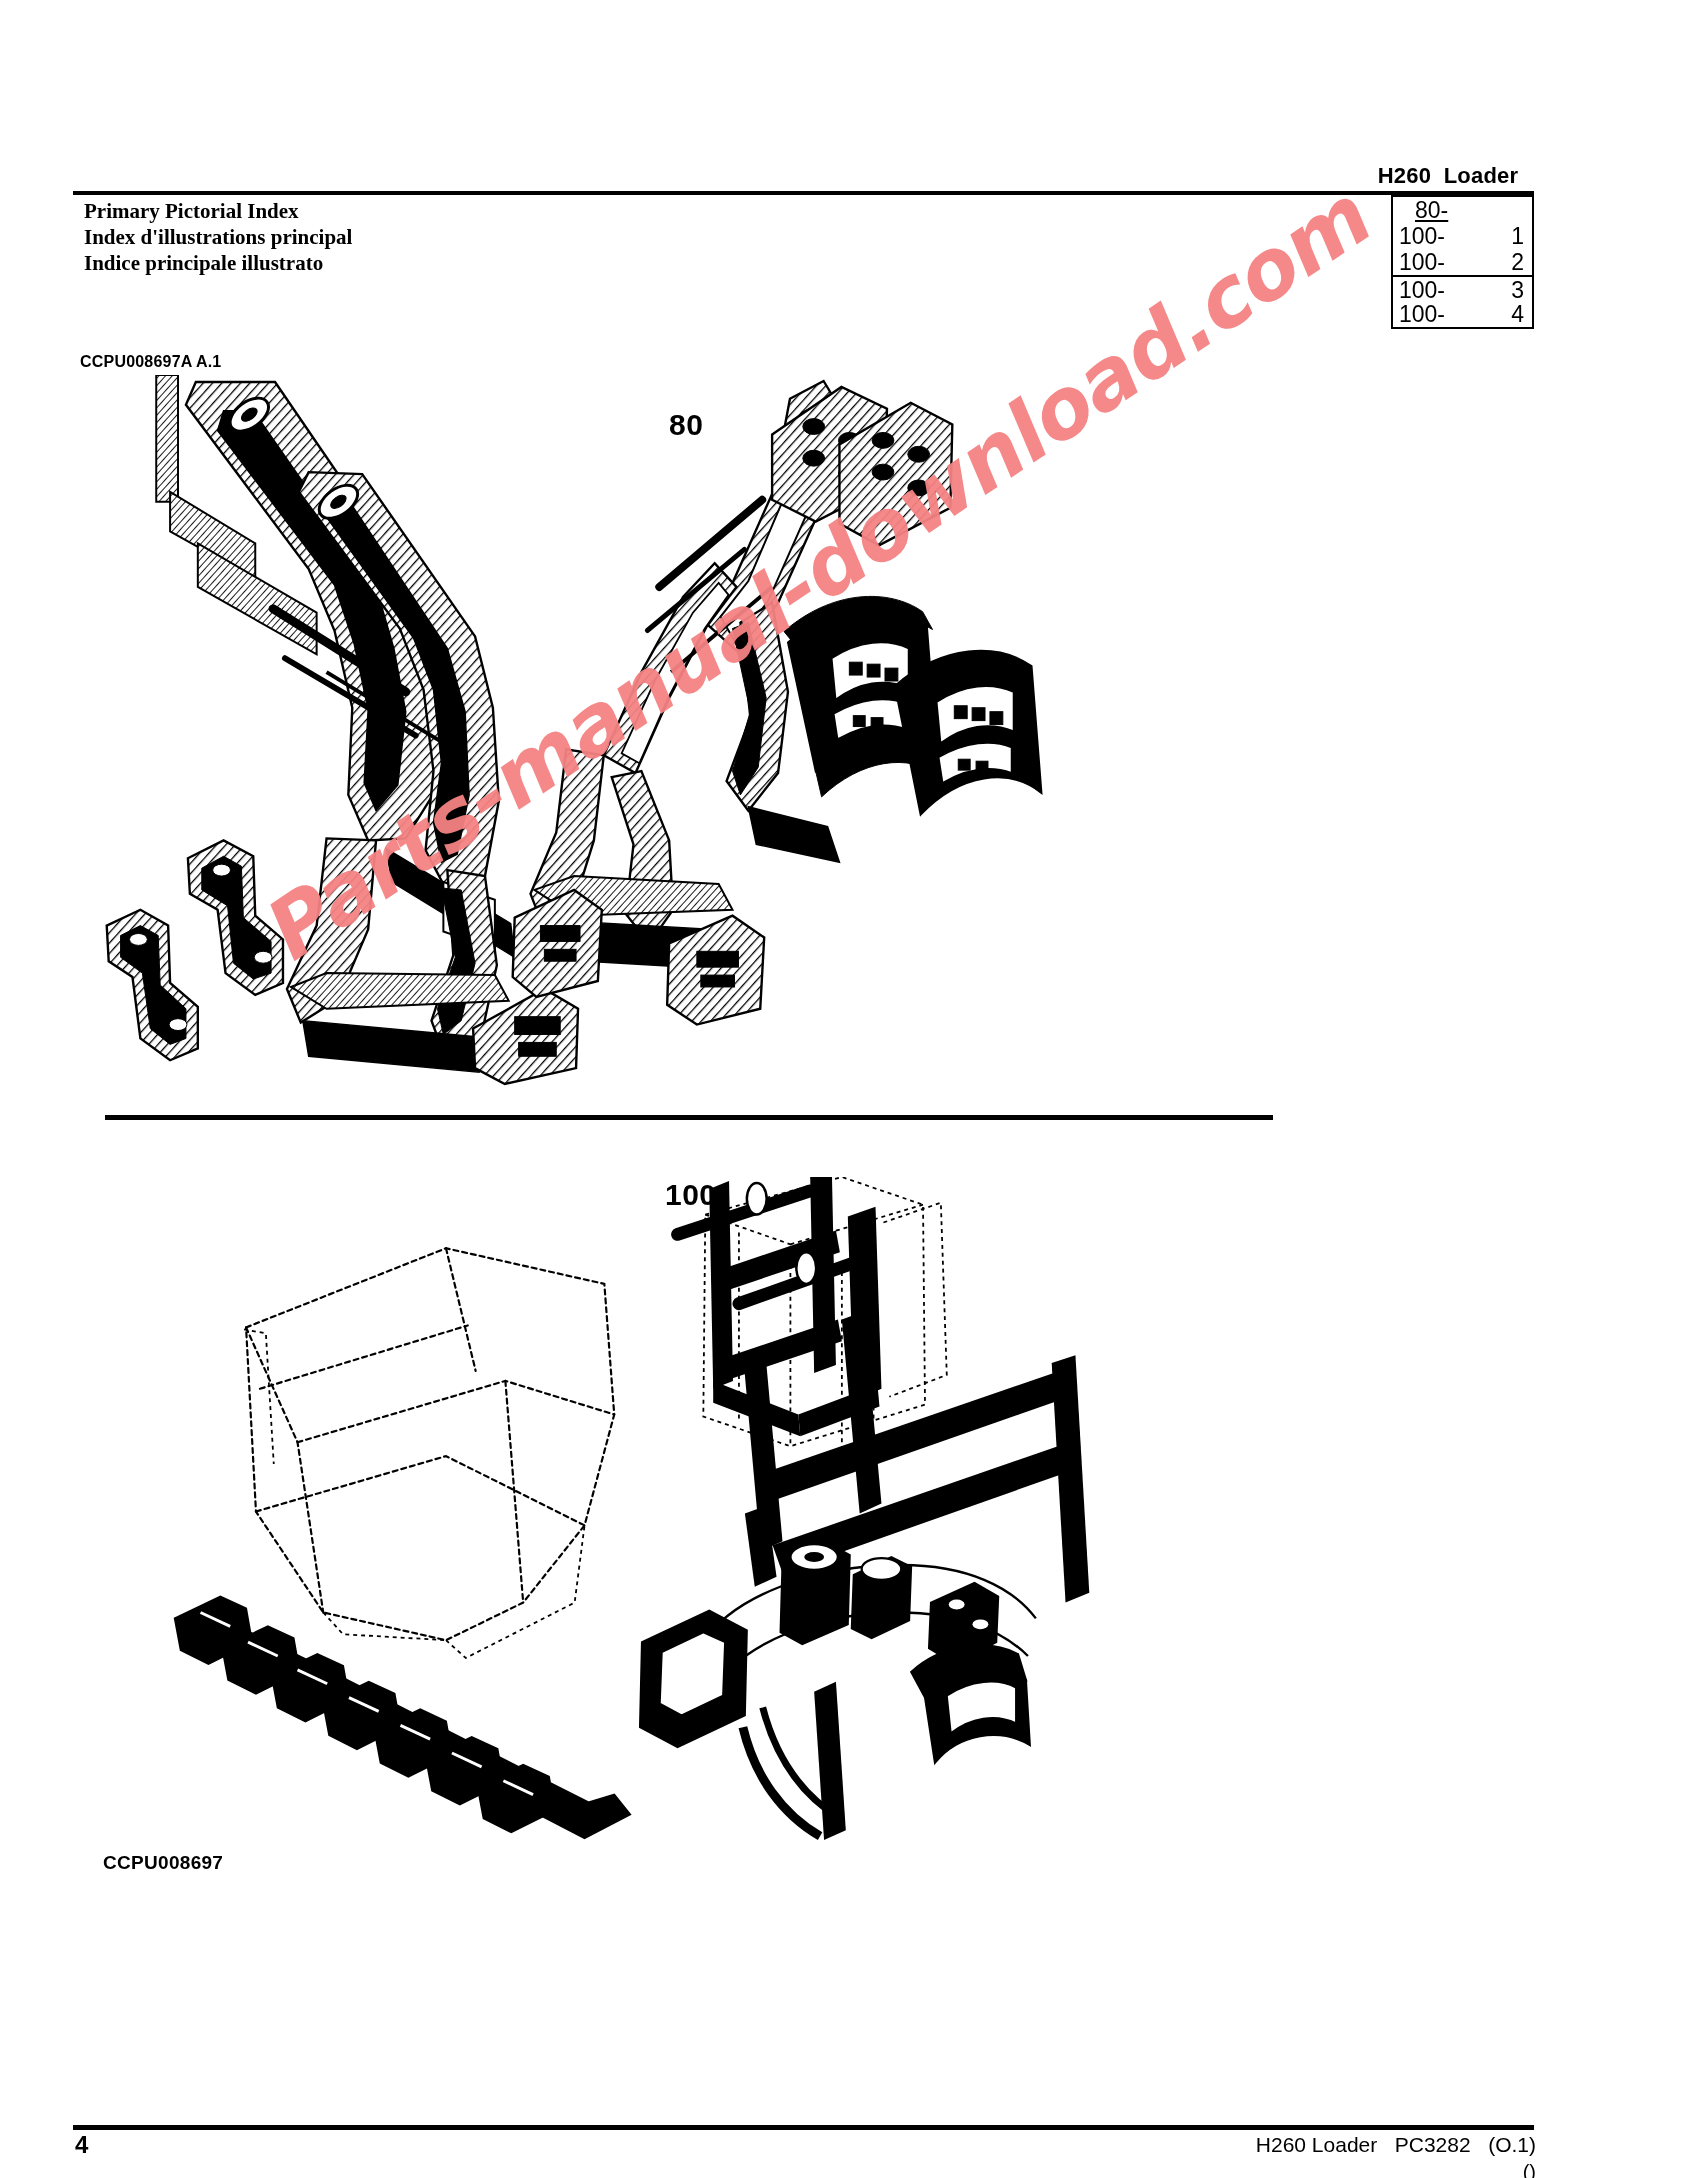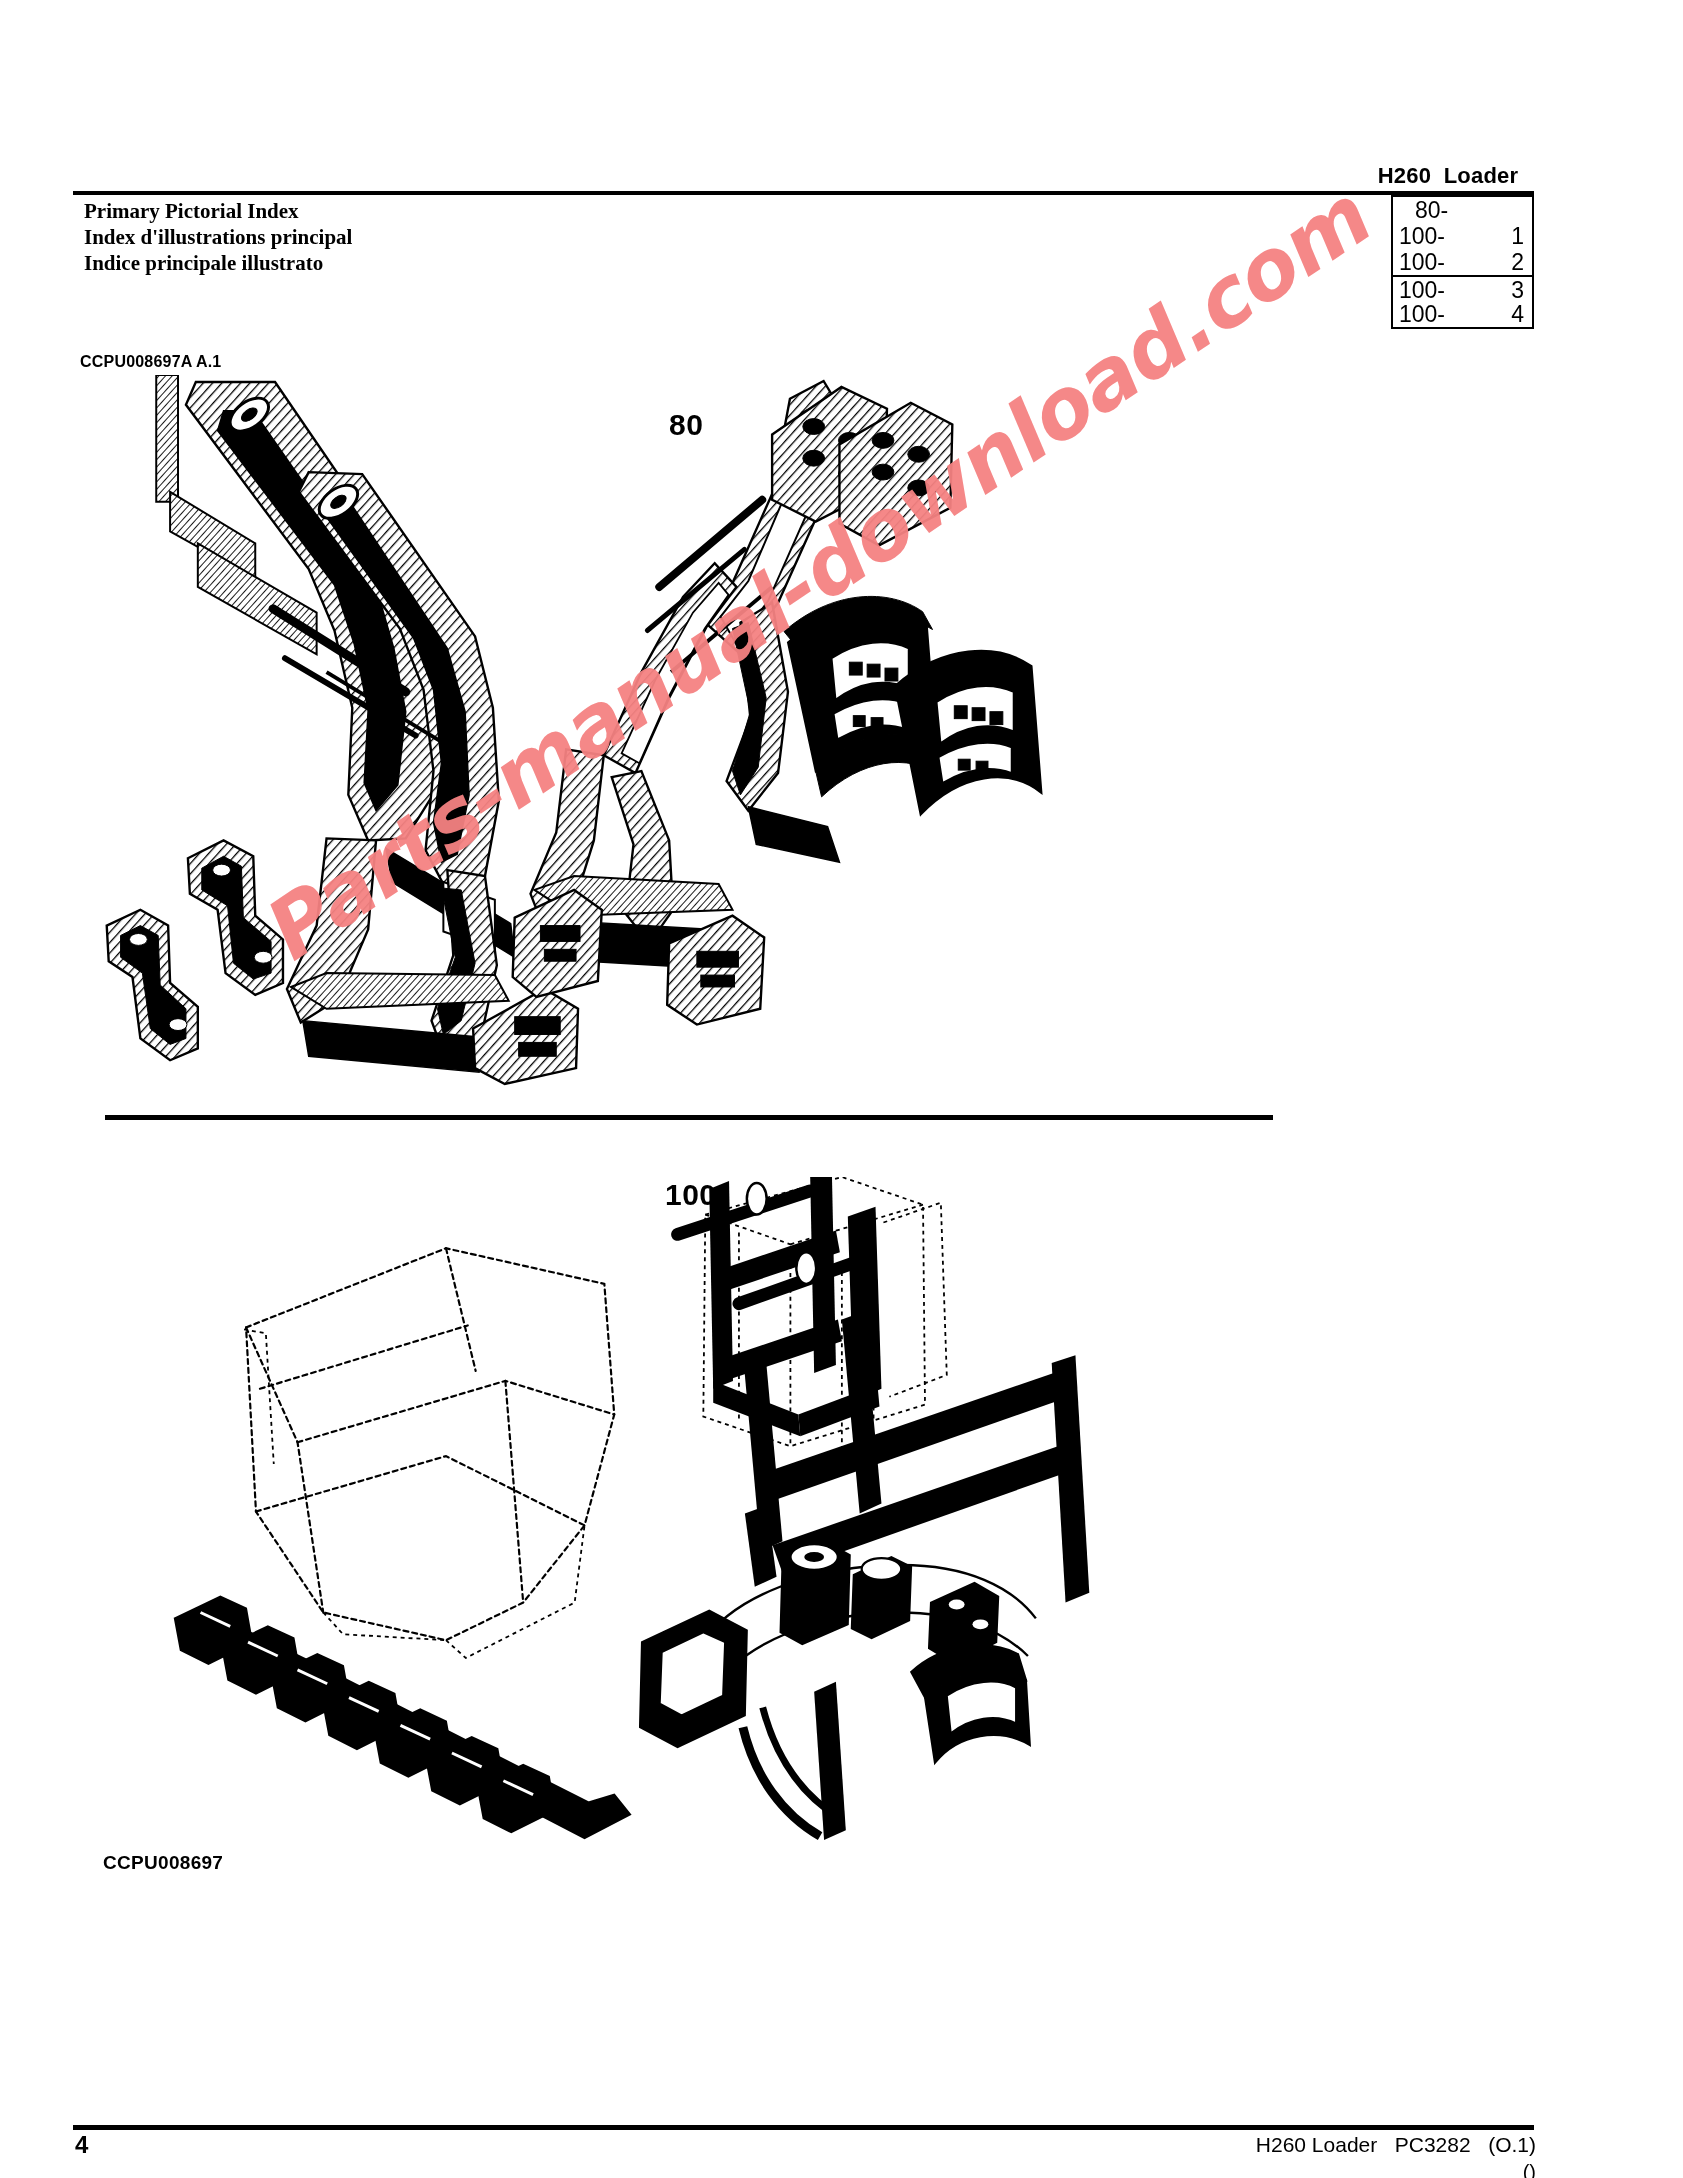--- a/index.html
+++ b/index.html
@@ -92,20 +92,21 @@
     white-space: pre;
   }
   .index-row.sep-above {
     border-top: 2px solid #000;
   }
   .index-row .idx-range {
     text-align: left;
   }
   .index-row.indent .idx-range {
     padding-left: 16px;
+    text-decoration: underline;
   }
   .index-row .idx-num {
     text-align: right;
   }
 
   
   .section-rule {
     position: absolute;
     height: 5px;
     background: #000;

